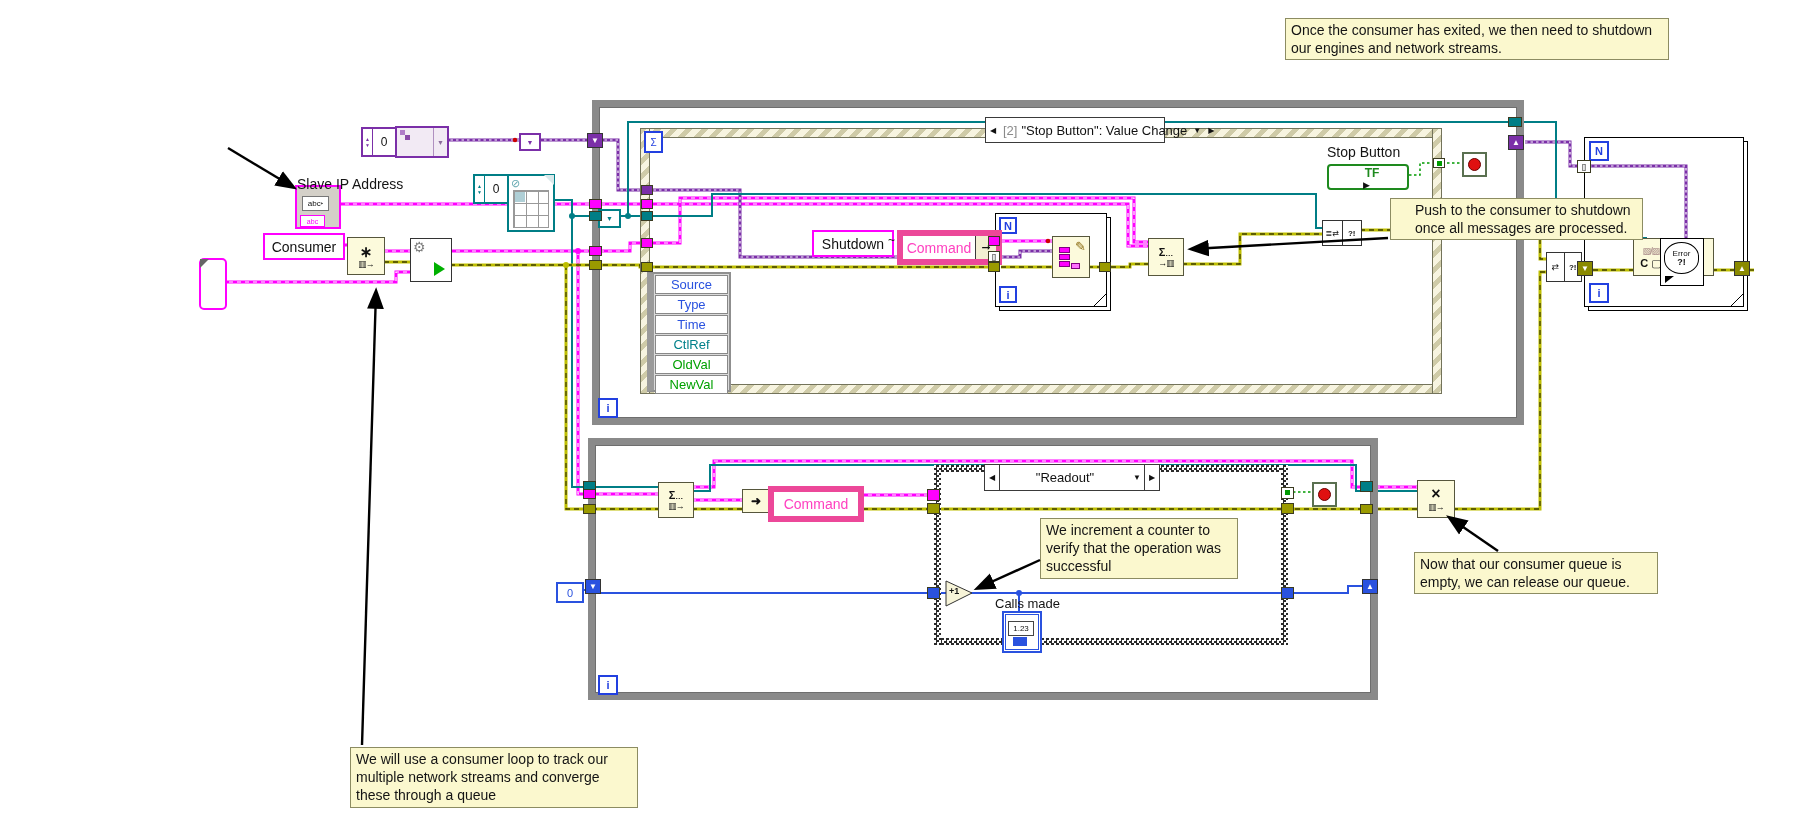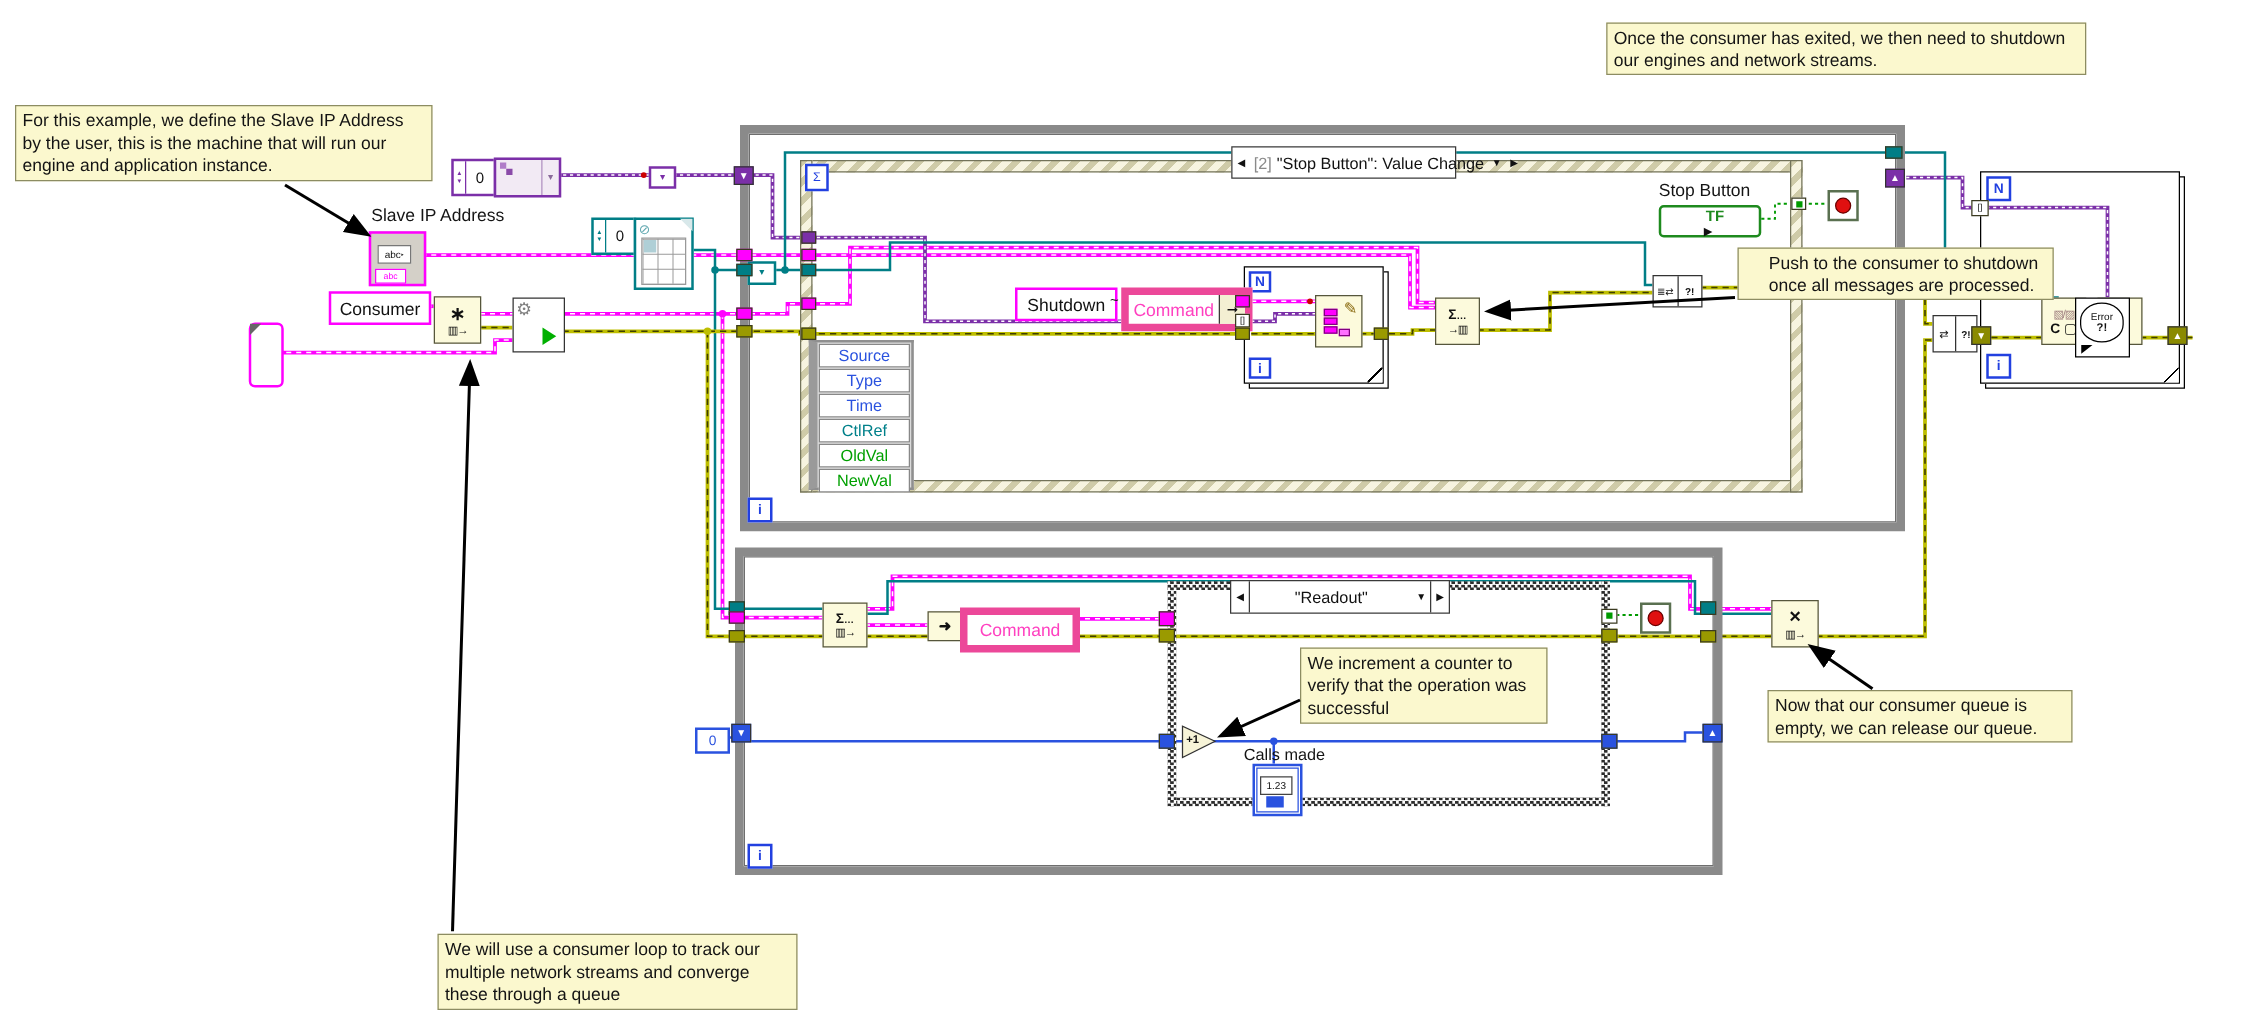--- a/index.html
+++ b/index.html
@@ -182,21 +182,21 @@
     </div>
   <div class="ibox" style="left:999px;top:217px;width:14px;height:13px;">N</div>
   <div class="ibox" style="left:999px;top:286px;width:14px;height:13px;">i</div>
 
   <div class="floop" style="left:1584px;top:137px;width:158px;height:168px;">
       <div class="dogear"></div>
     </div>
   <div class="ibox" style="left:1589px;top:141px;">N</div>
   <div class="ibox" style="left:1589px;top:283px;">i</div>
 
-  <div class="lbl" style="left:297px;top:164px;">Slave IP Address</div>
+  <div class="lbl" style="left:297px;top:176px;">Slave IP Address</div>
   <div class="abs" style="left:295px;top:185px;width:42px;height:40px;border:2px solid #FF00FF;background:#D4D0C8;z-index:20;">
     <div class="abs" style="left:5px;top:9px;width:25px;height:13px;background:#fff;border:1px solid #777;font-size:8px;display:flex;align-items:center;justify-content:center;">
         <span>abc</span>
         <span style="font-size:7px;">‣</span>
       </div>
     <div class="abs" style="left:3px;top:28px;width:23px;height:10px;background:#fff;border:1px solid #FF00FF;color:#FF00FF;font-size:7px;display:flex;align-items:center;justify-content:center;">abc</div>
   </div>
 
   <div class="mgbox" style="left:263px;top:233px;width:78px;height:23px;">Consumer</div>
 
@@ -336,21 +336,20 @@
   </div>
 
   <div class="abs" style="left:1660px;top:238px;width:42px;height:46px;background:#fff;border:1px solid #000;z-index:20;">
     <div class="abs" style="left:3px;top:3px;width:33px;height:30px;border:1.5px solid #000;border-radius:50% 50% 50% 50%/45% 45% 45% 45%;display:flex;flex-direction:column;align-items:center;justify-content:center;line-height:1;">
       <span style="font-size:8px;">Error</span>
       <span style="font-size:9px;font-weight:bold;">?!</span>
     </div>
     <span class="abs" style="left:4px;bottom:2px;width:0;height:0;border-top:7px solid #000;border-right:9px solid transparent;"></span>
   </div>
 
-  <div class="cm" style="left:12px;top:84px;width:322px;">For this example, we define the Slave IP Address by the user, this is the machine that will run our engine and application instance.</div>
   <div class="cm" style="left:1285px;top:18px;width:372px;">Once the consumer has exited, we then need to shutdown our engines and network streams.</div>
   <div class="cm" style="left:1390px;top:198px;width:222px;padding-left:24px;">Push to the consumer to shutdown once all messages are processed.</div>
   <div class="cm" style="left:1040px;top:518px;width:186px;">We increment a counter to verify that the operation was successful</div>
   <div class="cm" style="left:1414px;top:552px;width:232px;">Now that our consumer queue is empty, we can release our queue.</div>
   <div class="cm" style="left:350px;top:747px;width:276px;">We will use a consumer loop to track our multiple network streams and converge these through a queue</div>
 
   <svg class="layer" id="arrows" width="1801" height="828" style="z-index:40;pointer-events:none;">
       <defs>
         <marker id="ah" markerWidth="9" markerHeight="8" refX="7" refY="4" orient="auto">
           <polygon points="0,0.5 9,4 0,7.5" fill="#000"></polygon>

